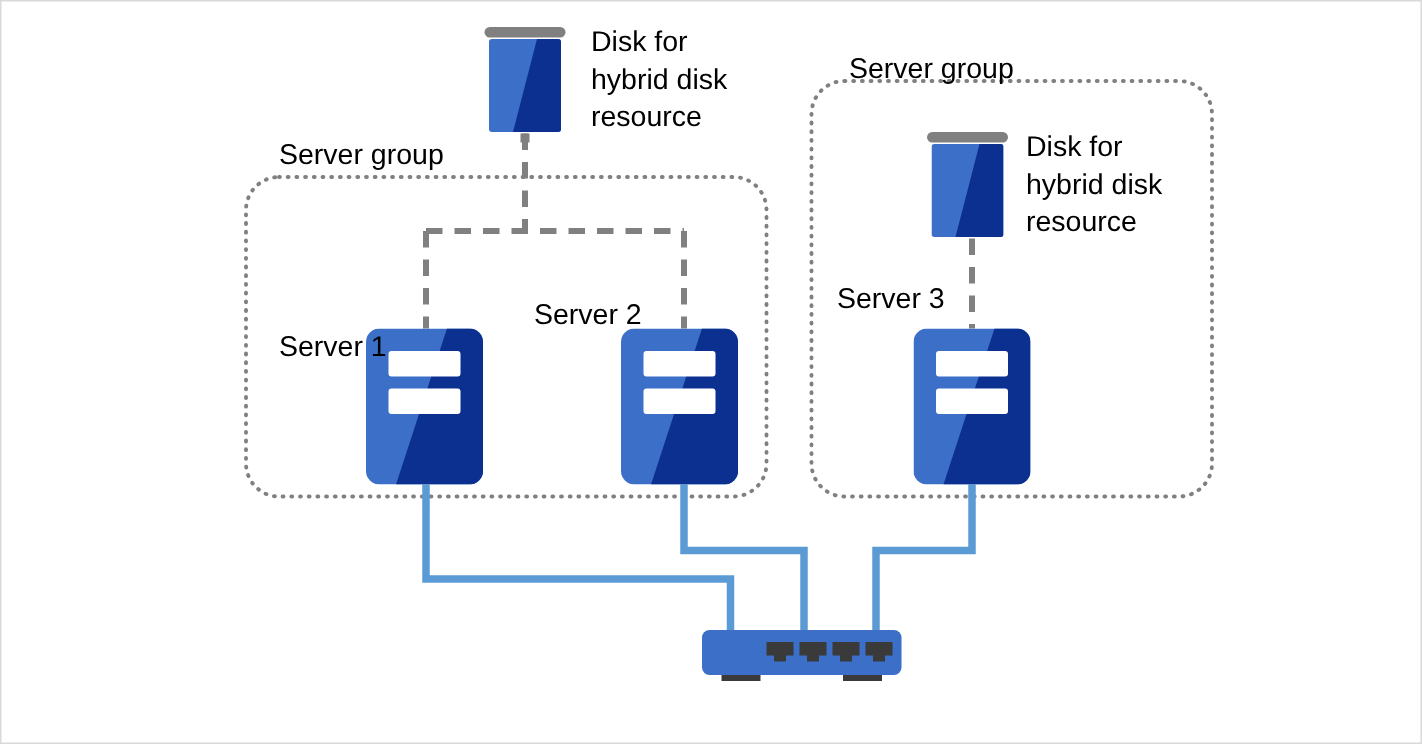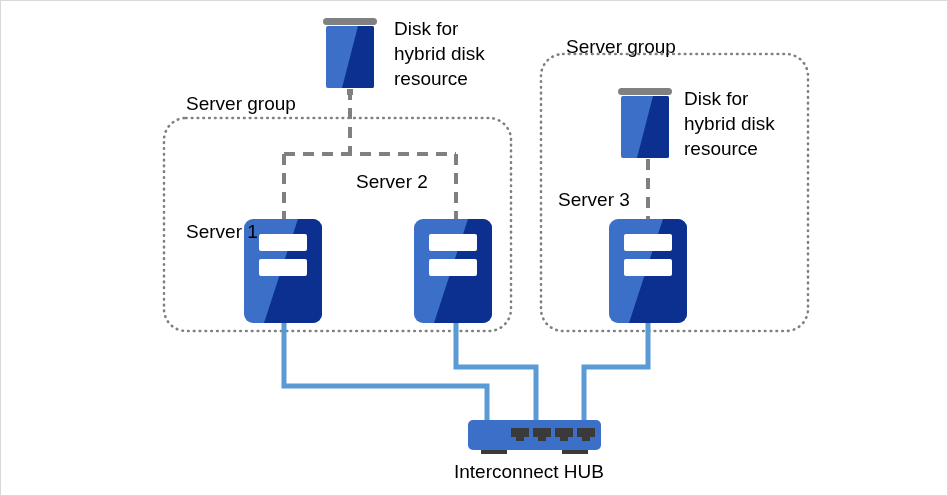--- a/index.html
+++ b/index.html
@@ -125,25 +125,24 @@
         <path d="M554 427 h18 v9 h-5 v4 h-8 v-4 h-5 Z"></path>
         <path d="M576 427 h18 v9 h-5 v4 h-8 v-4 h-5 Z"></path>
       </g>
     </g>
   </svg>
 
   <div class="label" style="left:185px; top:90px;">Server group</div>
   <div class="label" style="left:565px; top:33px;">Server group</div>
 
   <div class="label" style="left:185px; top:186px;margin-top:32px;">Server 1</div>
-  <div class="label" style="left:355px; top:168px;text-align:center;">Server 2</div>
+  <div class="label" style="left:355px; top:197px;text-align:center;">Server 2</div>
   <div class="label" style="left:557px; top:186px;">Server 3</div>
 
   <div class="label label-multiline" style="left:393px; top:15px;">Disk for
 hybrid disk
 resource</div>
   <div class="label label-multiline" style="left:683px; top:85px;">Disk for
 hybrid disk
 resource</div>
 
-  <div class="label" style="left:453px; top:458px;">Interconnect HUB</div>
 
 </div>
 
 </body></html>

